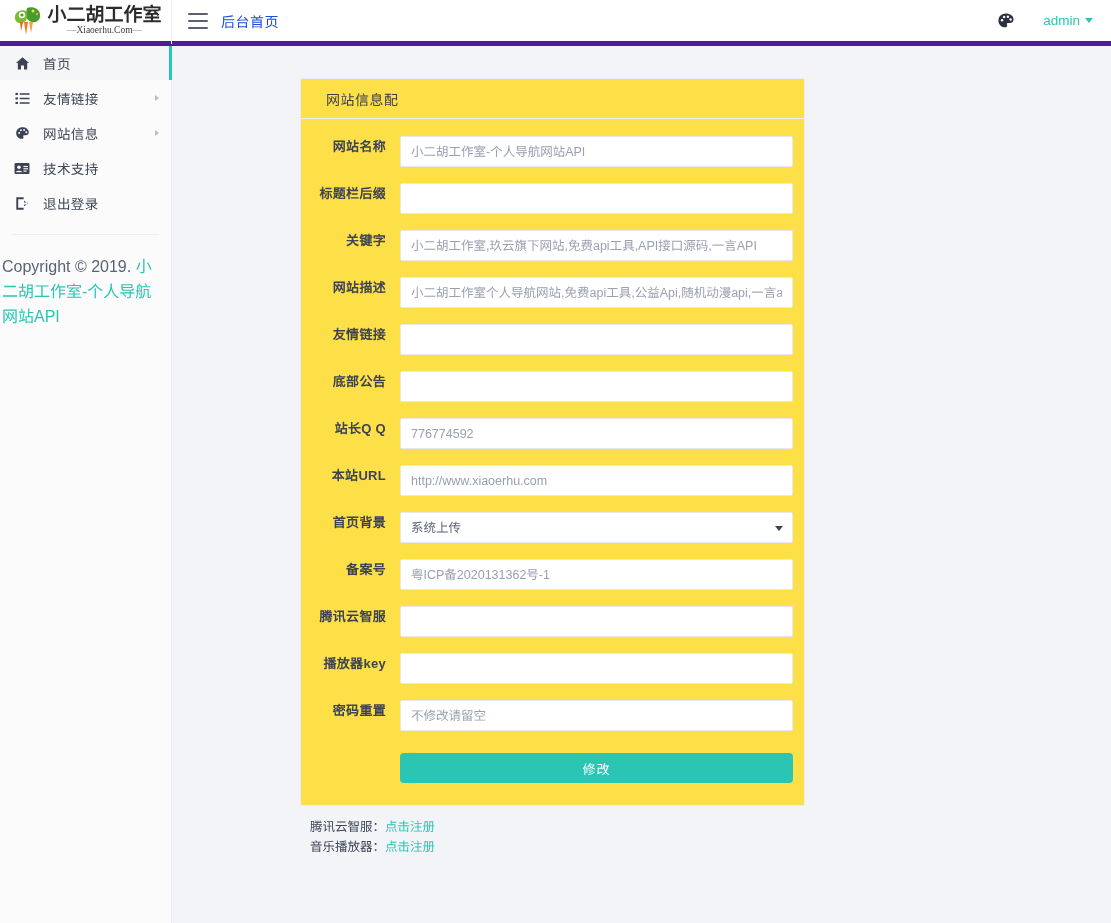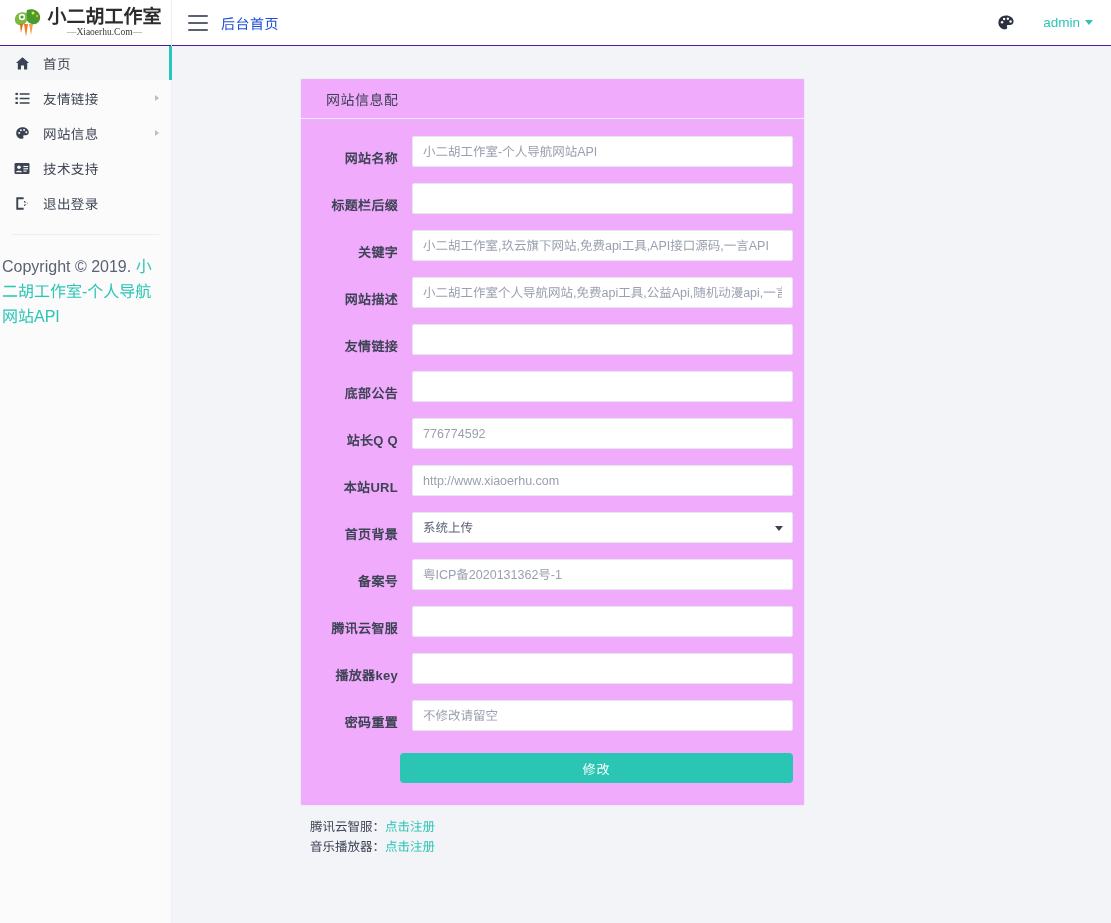--- a/index.html
+++ b/index.html
@@ -13,21 +13,21 @@
     color: #3a3f51;
   }
   .app { position: relative; width: 1111px; height: 923px; }
 
   
   .header {
     position: absolute; top: 0; left: 0;
     width: 1111px; height: 46px;
     background: #ffffff;
     display: flex; align-items: center;
-    border-bottom: 1px solid #4c1d95;
+    border-bottom: 5px solid #4c1d95;
     z-index: 5;
   }
   .logo-zone {
     width: 172px; height: 46px;
     display: flex; align-items: center; justify-content: center;
     border-right: 1px solid #eceef3;
   }
   .logo {
     display: flex; align-items: center; gap: 4px;
     transform: translateX(2px);
@@ -118,36 +118,35 @@
   
   .content {
     position: absolute; top: 46px; left: 172px;
     width: 939px; height: 877px;
     background: #f3f4f8;
     overflow: hidden;
   }
   .card {
     position: absolute; top: 32px; left: 128px;
     width: 505px;
-    background: #f0abfc;
+    background: #fde047;
     border: 1px solid #ebedf2;
     border-radius: 2px;
   }
   .card-head {
     height: 40px; display: flex; align-items: center;
     padding: 0 0 0 25px;
     border-bottom: 1px solid #eceef3;
     font-size: 14px; color: #3a3f51; letter-spacing: .5px;
   }
   .card-body { padding: 17px 11px 18px 11px; }
 
   .form-row {
-    display: flex; align-items: flex-end;
+    display: flex; align-items: flex-start;
     margin-bottom: 16px;
-    margin-left: 12px;
   }
   .form-label {
     width: 88px; flex: 0 0 88px;
     text-align: right; padding-right: 14px;
     font-size: 13px; font-weight: bold; color: #3d4354;
     letter-spacing: .3px;
   }
   .form-field { flex: 1 1 auto; position: relative; }
   .form-field input,
   .form-field select {

